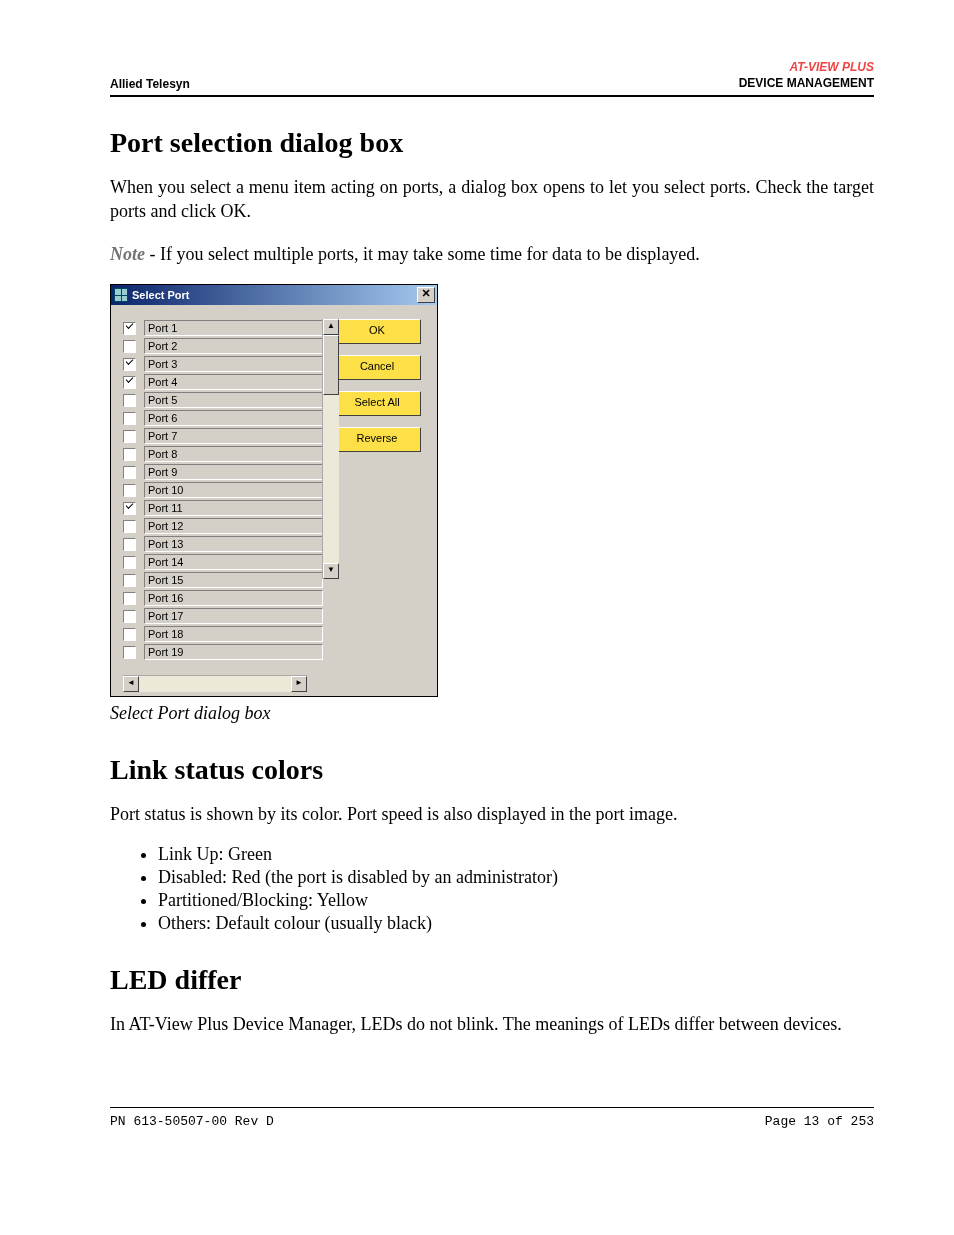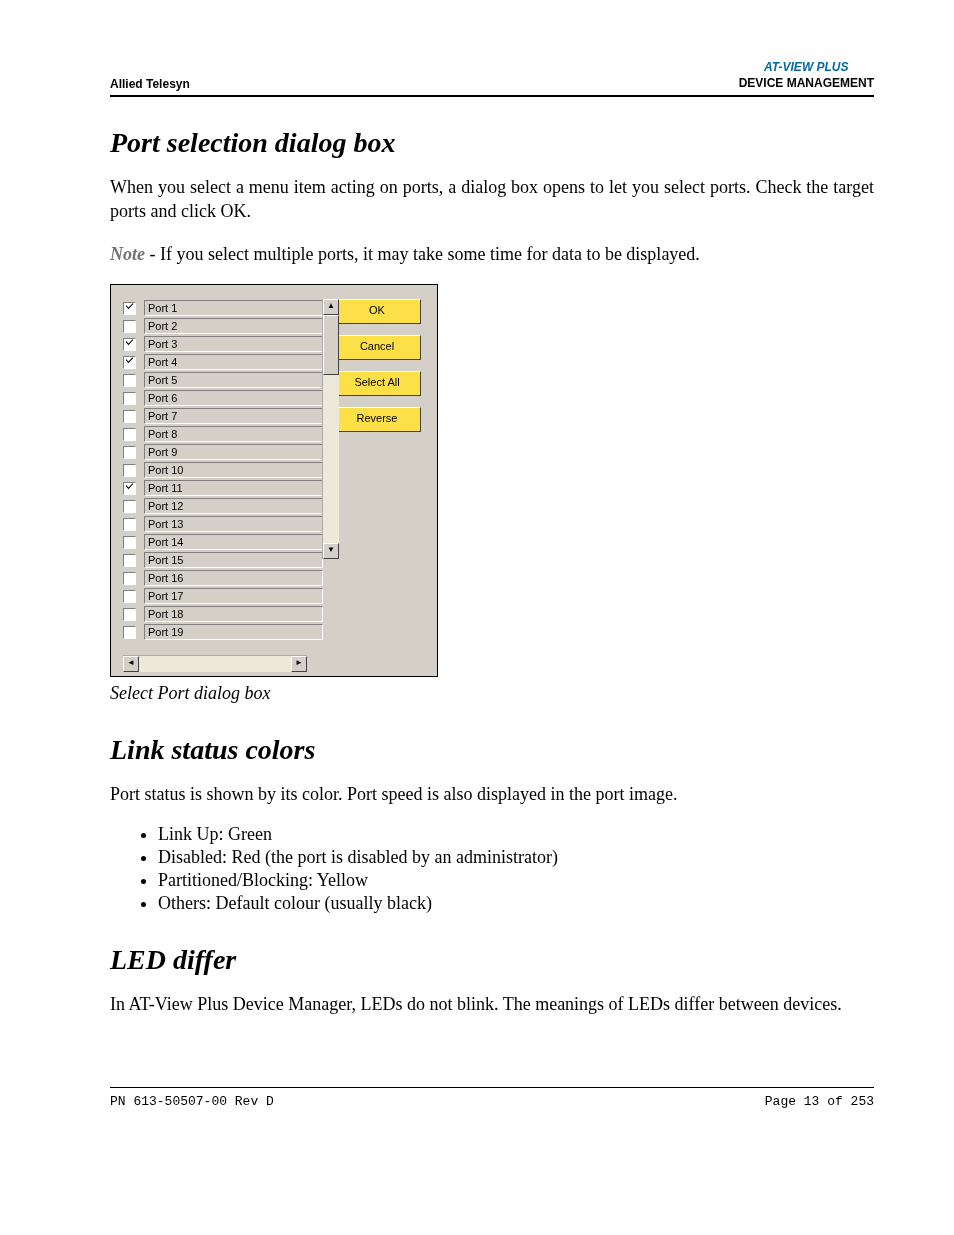--- a/index.html
+++ b/index.html
@@ -18,31 +18,30 @@
     justify-content: space-between;
     align-items: flex-end;
     font-family: Verdana, Arial, sans-serif;
     font-size: 12px;
     font-weight: bold;
   }
   .header-right {
     text-align: right;
     line-height: 1.3;
   }
-  .header-right .line1 { color: #0369a1; font-style: italic; text-align: center; }
+  .header-right .line1 { color: #ef4444; font-style: italic; }
   .header-rule {
     border: 0;
     border-top: 2px solid #000;
     margin: 4px 0 30px 0;
   }
   h1.section {
     font-size: 28px;
     font-weight: bold;
     margin: 30px 0 16px 0;
-    font-style: italic;
   }
   h1.section.first { margin-top: 0; }
   p.body {
     font-size: 18px;
     line-height: 1.35;
     text-align: justify;
     margin: 0 0 18px 0;
   }
   .note-lead {
     color: #737373;
@@ -241,20 +240,25 @@
   </div>
   <hr class="header-rule">
 
   <h1 class="section first">Port selection dialog box</h1>
   <p class="body">When you select a menu item acting on ports, a dialog box opens to let you select ports. Check the target ports and click OK.</p>
   <p class="body">
     <span class="note-lead">Note</span><span> - If you select multiple ports, it may take some time for data to be displayed.</span>
   </p>
 
   <div class="dialog">
+    <div class="titlebar">
+      <span class="app-icon"></span>
+      <span class="title-text">Select Port</span>
+      <span class="close-btn">✕</span>
+    </div>
     <div class="dialog-body">
       <div class="list-wrap">
         <div class="port-pane" id="port-pane">
             <div class="port-row">
               <span class="cb checked"></span>
               <span class="port-label-box">Port 1</span>
             </div>
             <div class="port-row">
               <span class="cb"></span>
               <span class="port-label-box">Port 2</span>

